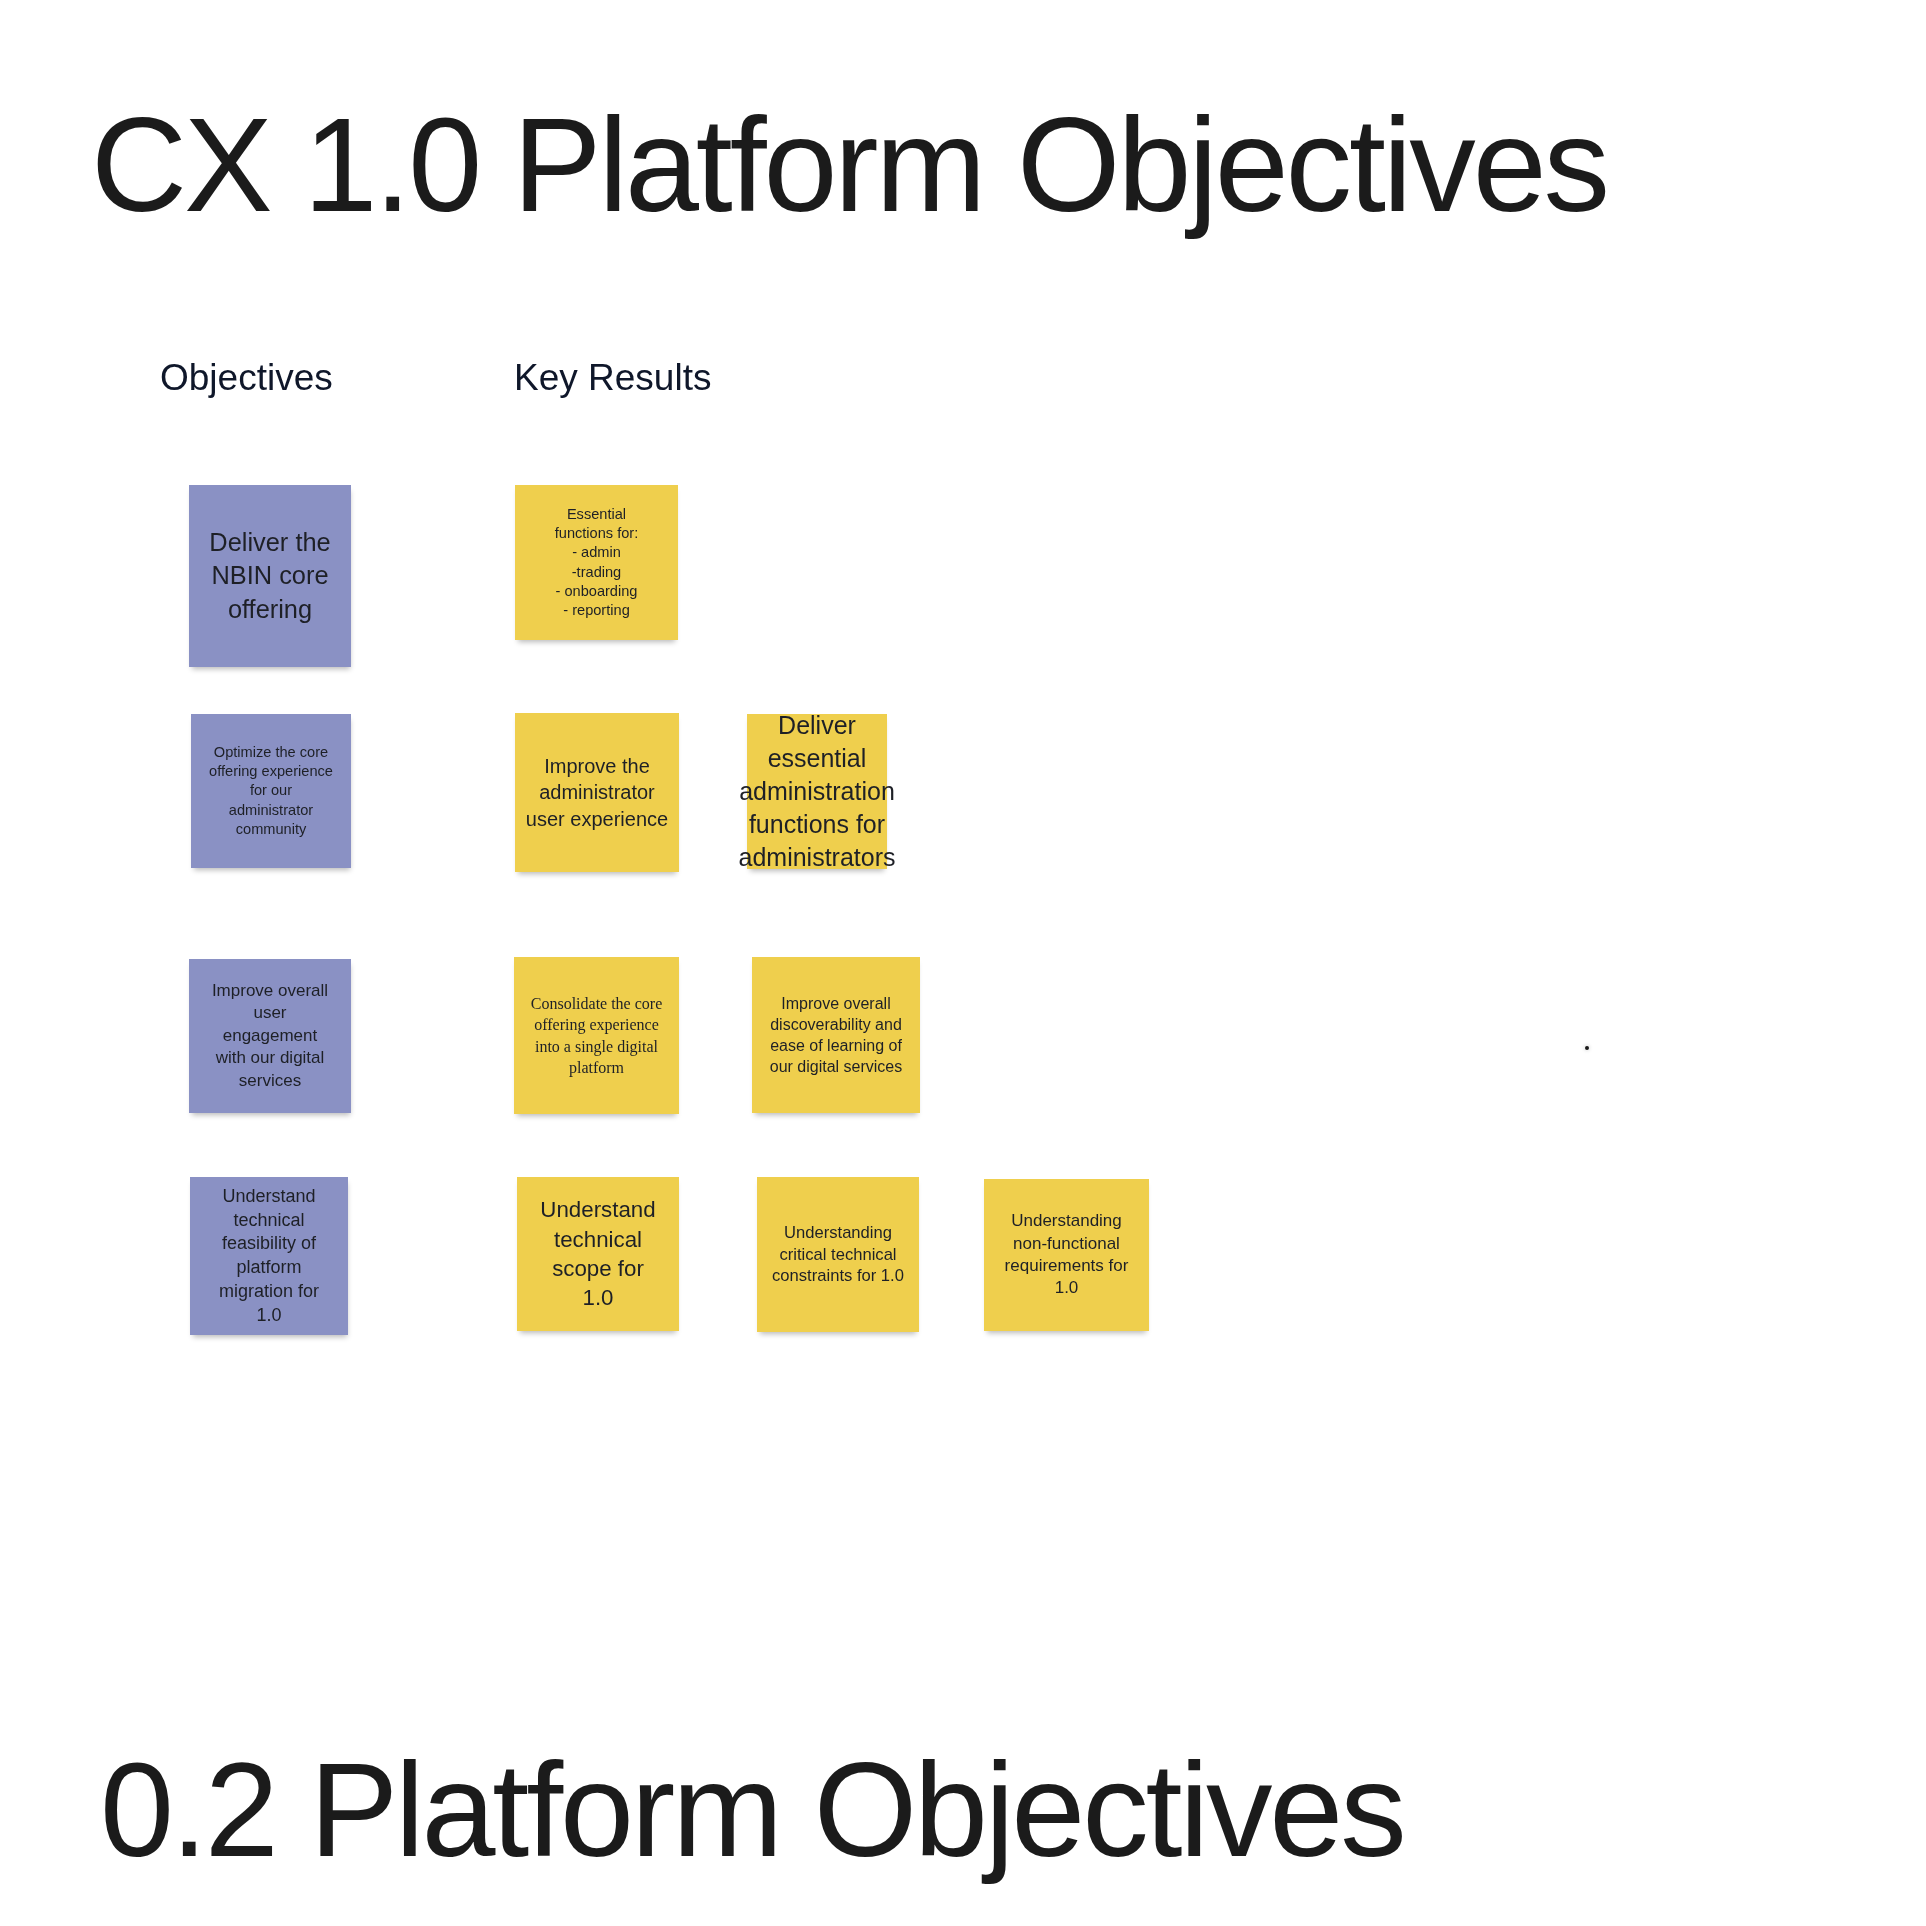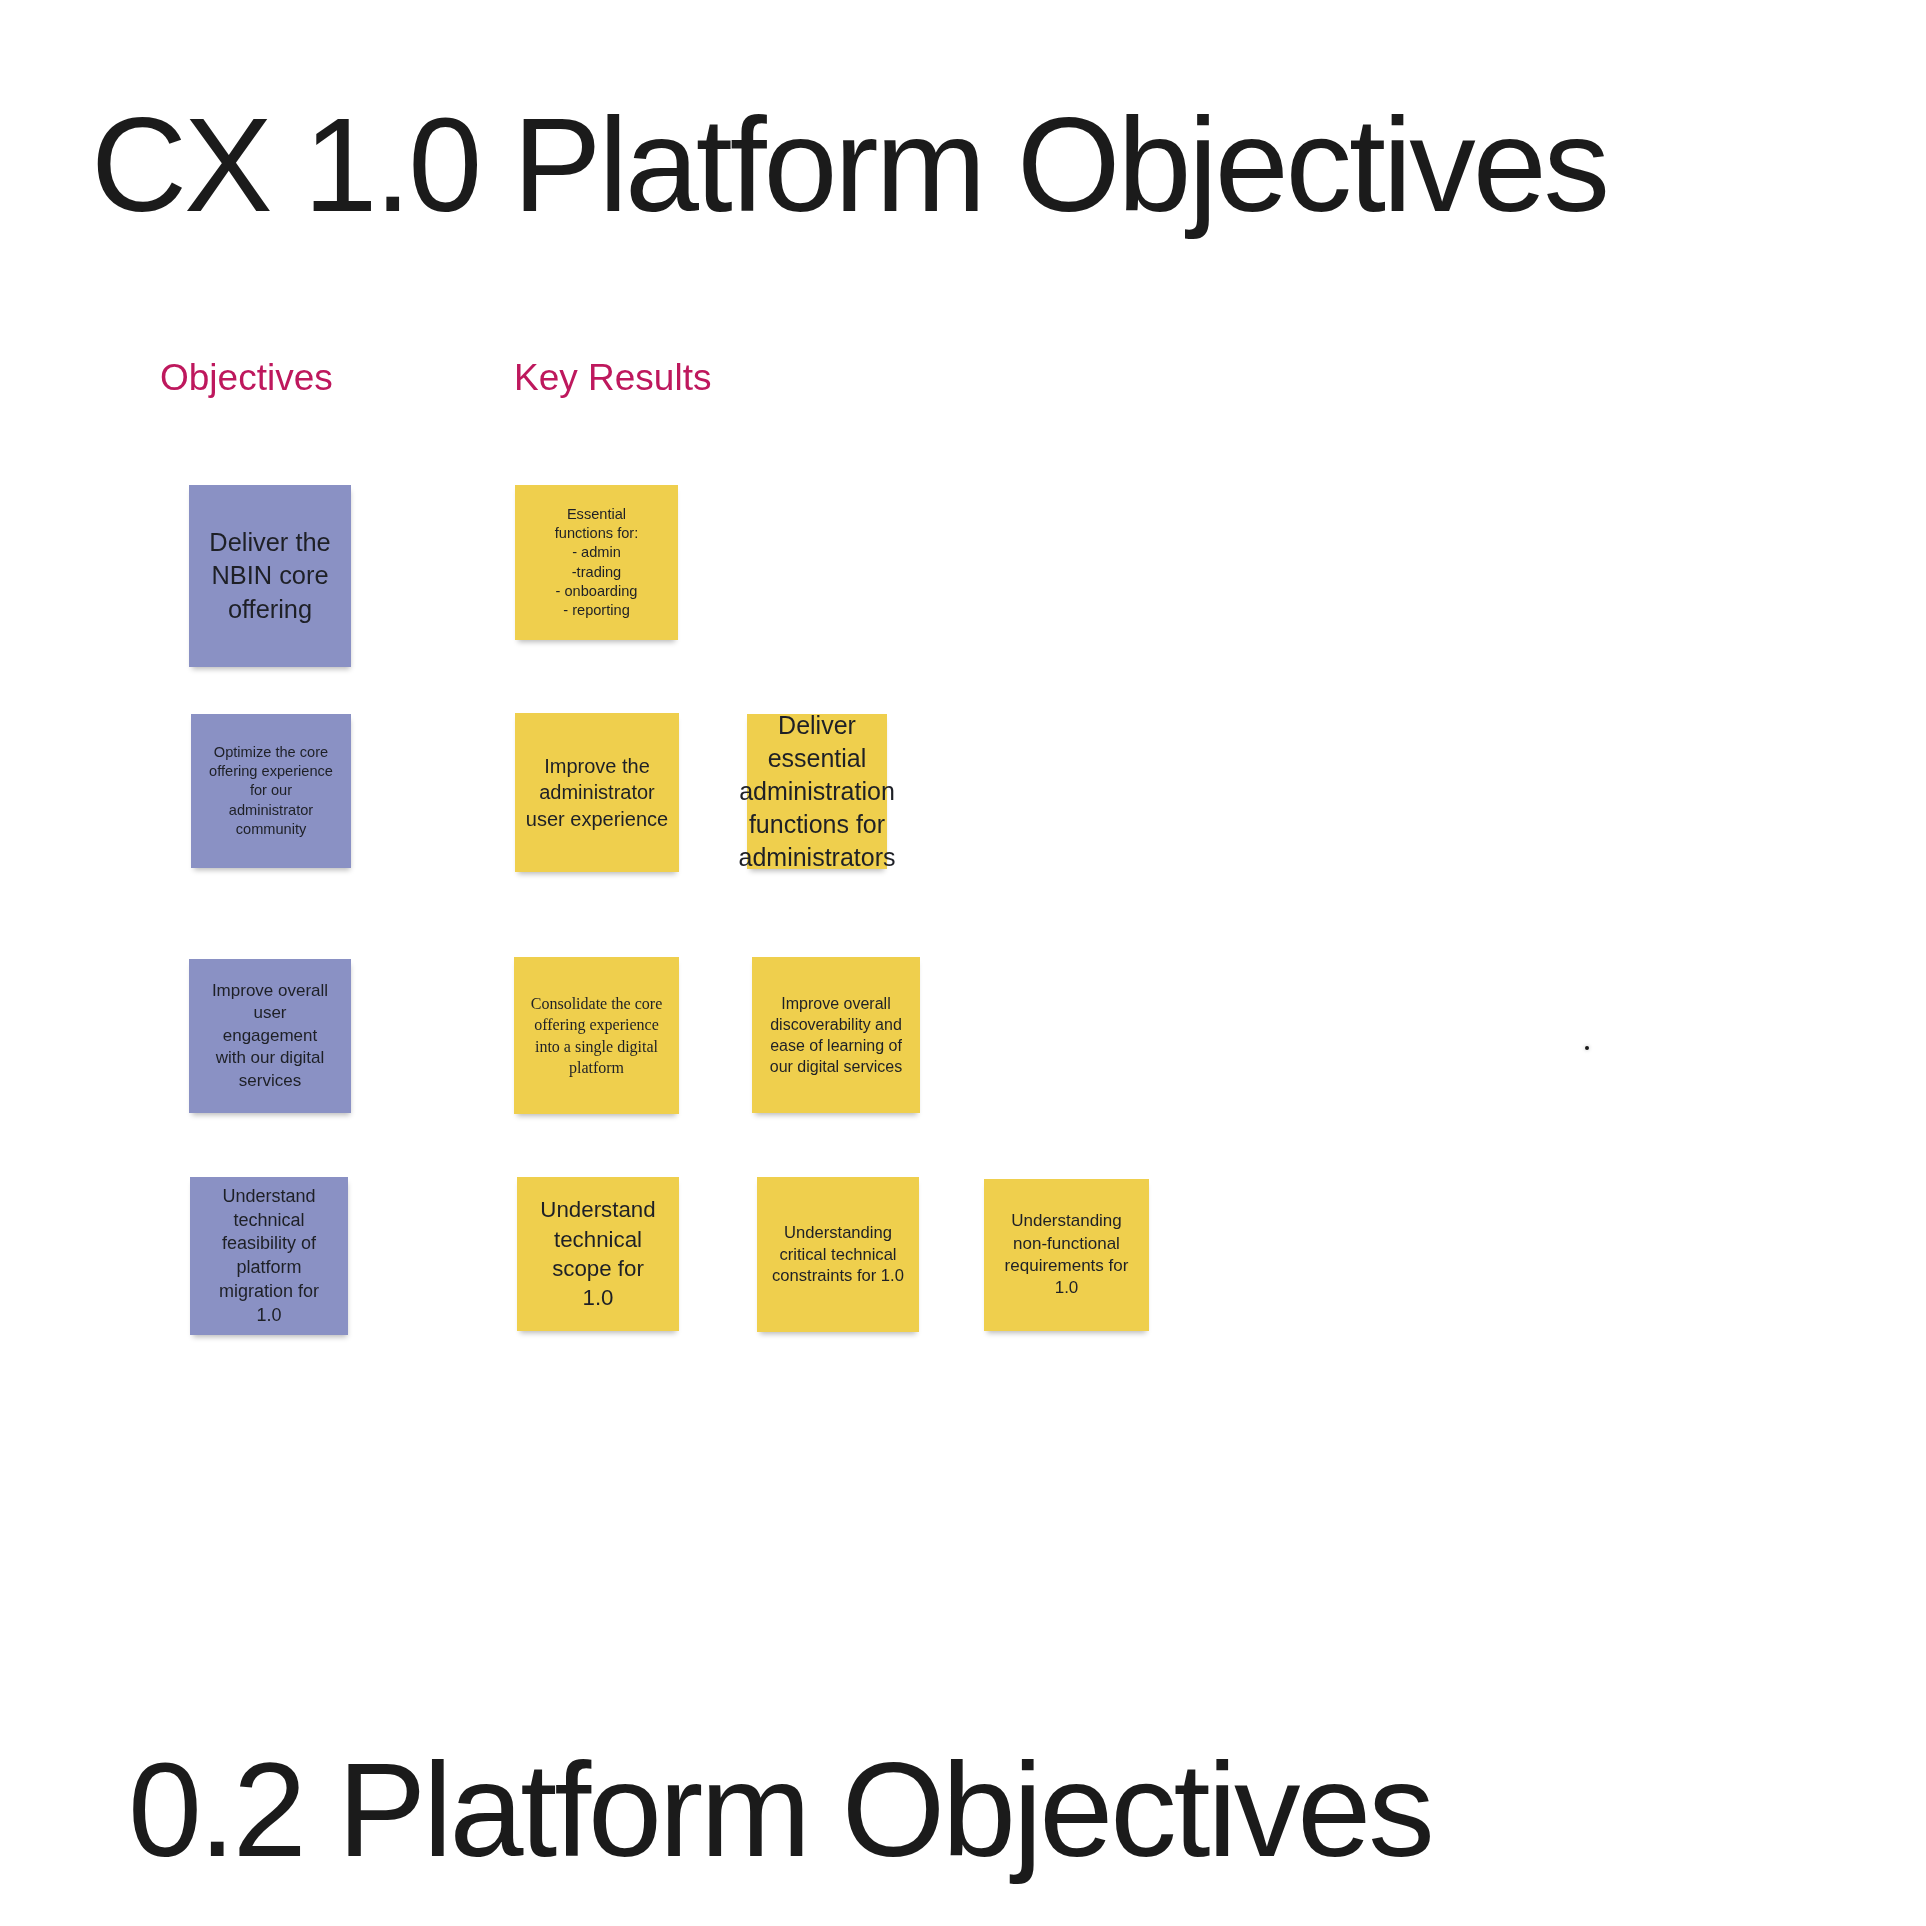--- a/index.html
+++ b/index.html
@@ -19,21 +19,21 @@
     position: absolute;
     color: #1b1b1b;
     font-size: 133px;
     font-weight: 400;
     letter-spacing: -3.1px;
     white-space: nowrap;
     line-height: 1.1;
   }
   .col-header {
     position: absolute;
-    color: #be185d;
+    color: #0f172a;
     font-size: 37px;
     font-weight: 400;
     white-space: nowrap;
     line-height: 1.15;
   }
   .note {
     position: absolute;
     display: flex;
     align-items: center;
     justify-content: center;
@@ -96,16 +96,16 @@
   <div class="note objective" style="left:190px; top:1177px; width:158px; height:158px; font-size:18px; padding:0 15.4px;">Understand technical feasibility of platform migration for 1.0</div>
 
   <div class="note key-result" style="left:517px; top:1177px; width:162px; height:154px; font-size:22.3px; padding:0 22px;">Understand technical scope for 1.0</div>
 
   <div class="note key-result" style="left:757px; top:1177px; width:162px; height:155px; font-size:16.6px; padding:0 11.6px;">Understanding critical technical constraints for 1.0</div>
 
   <div class="note key-result" style="left:984px; top:1179px; width:165px; height:152px; font-size:17px; padding:0 9.2px;">Understanding non-functional requirements for 1.0</div>
 
   <div class="stray-mark"></div>
 
-  <div class="board-title" style="left:128px; top:1737px;">0.2 Platform Objectives</div>
+  <div class="board-title" style="left:100px; top:1737px;">0.2 Platform Objectives</div>
 
 </div>
 
 
 </body></html>

